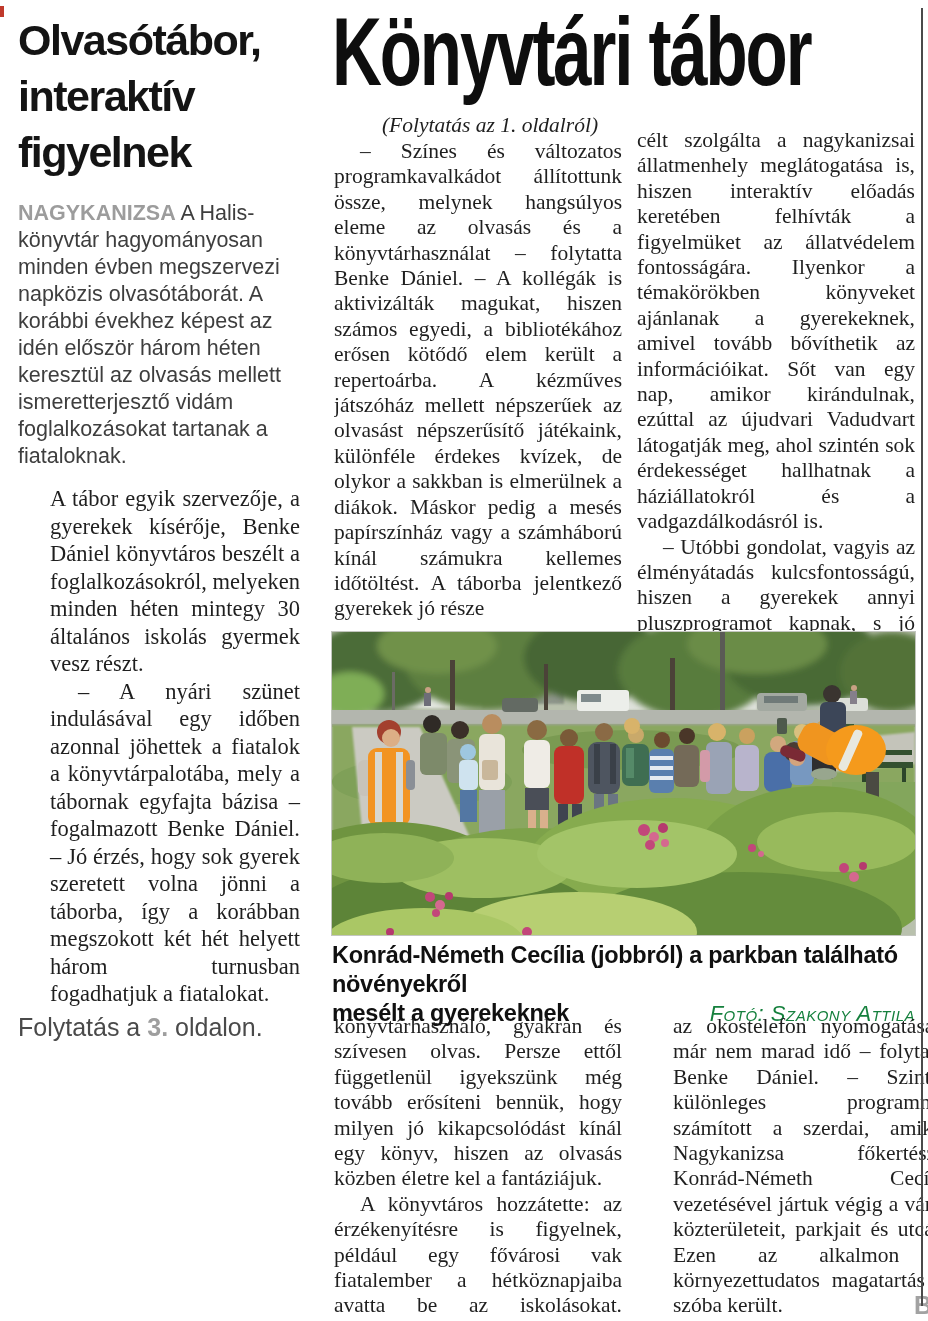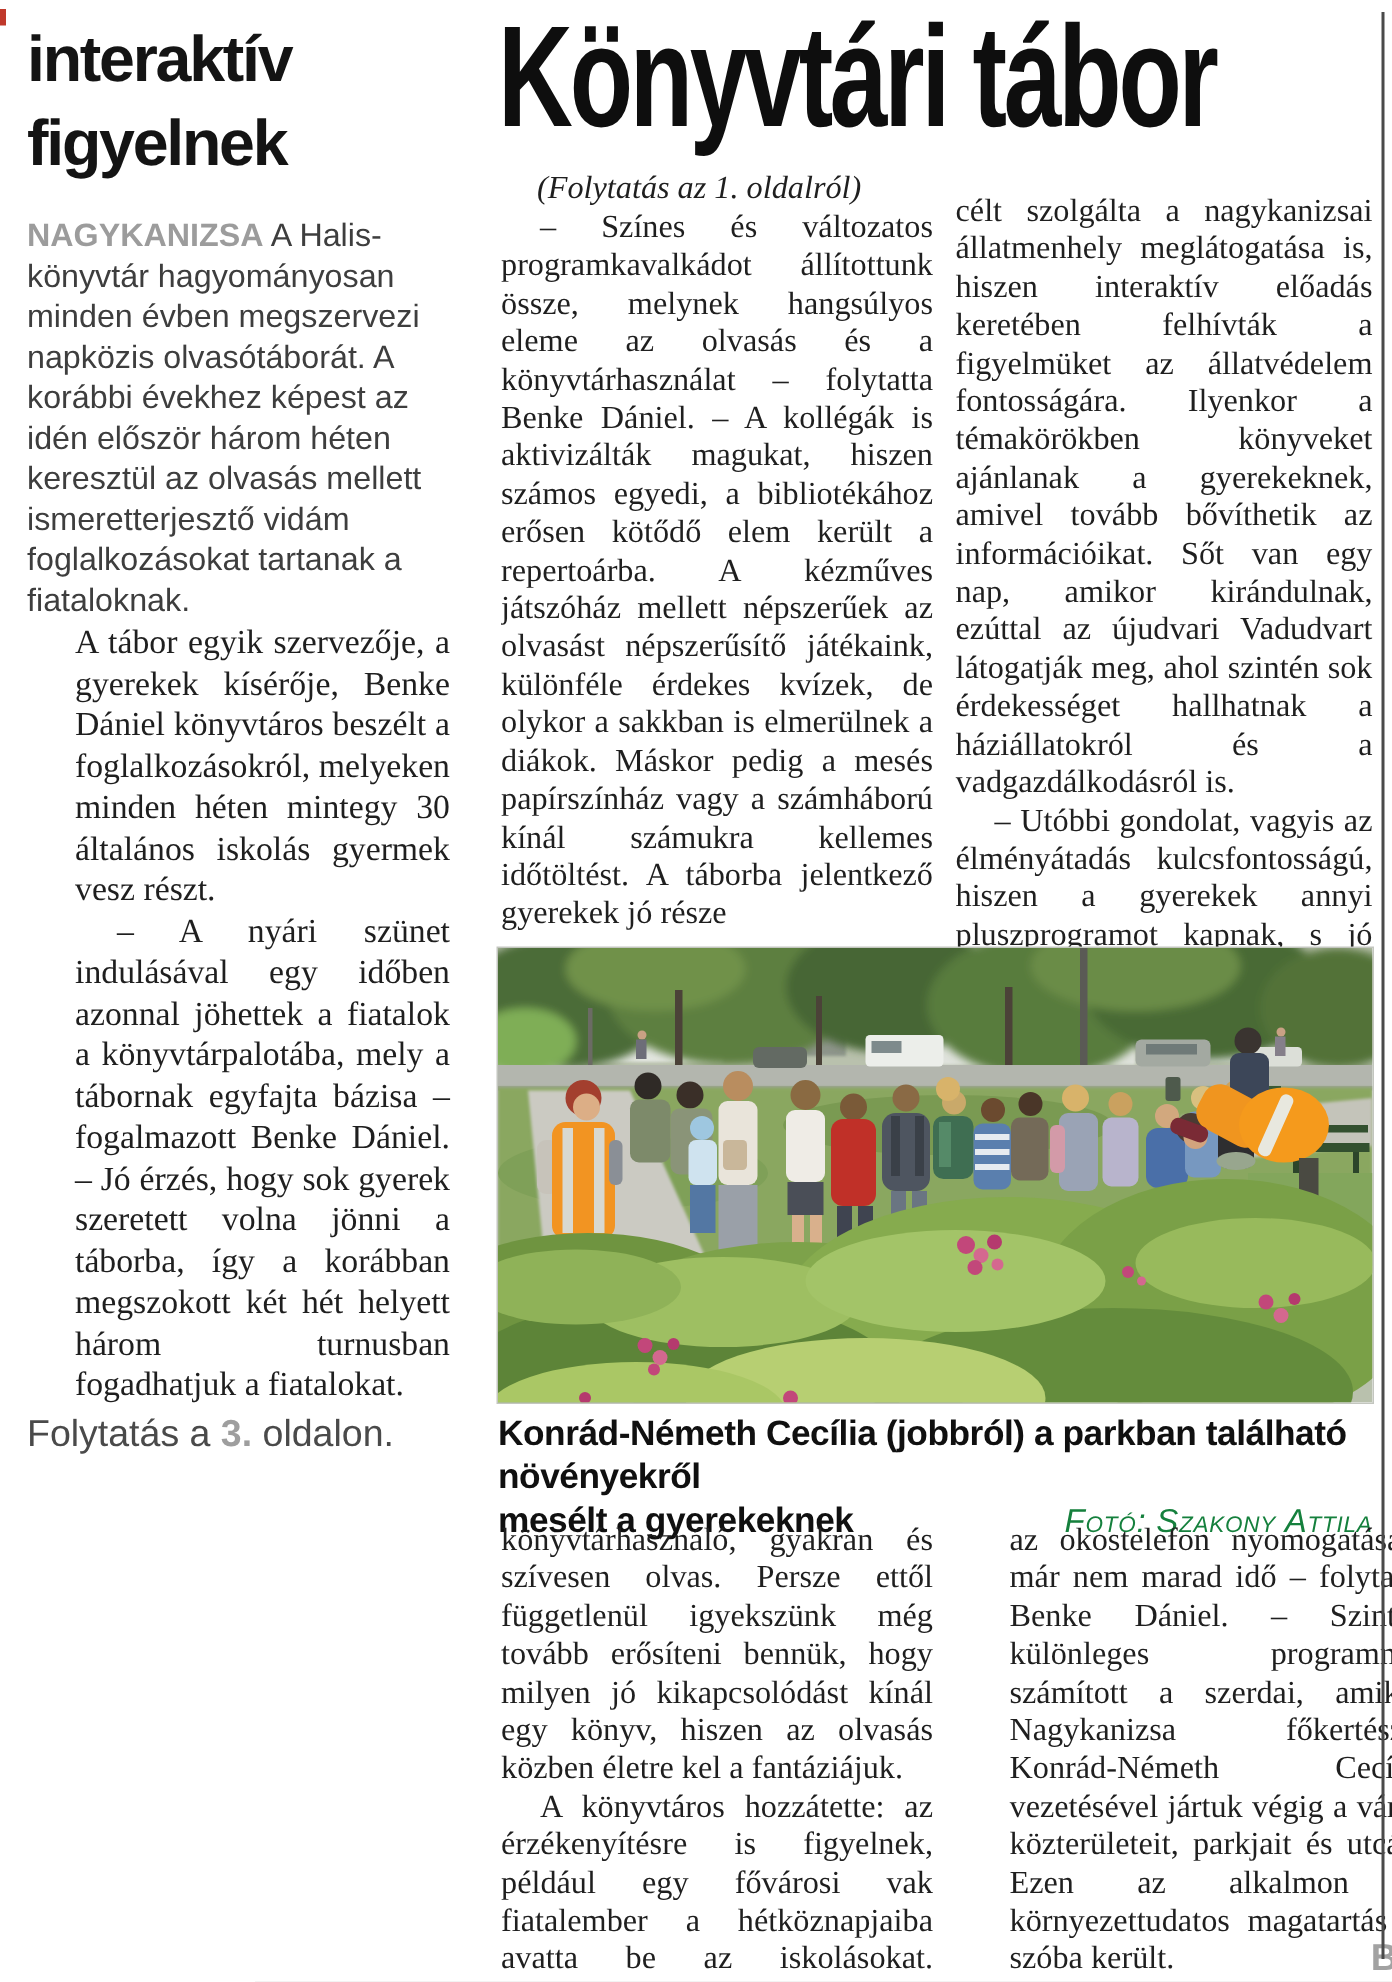--- a/index.html
+++ b/index.html
@@ -14,21 +14,21 @@
   
   .left-article{left:18px;top:12px;width:282px;}
   .left-head{
     font-family:"Liberation Sans", sans-serif;font-weight:bold;
     font-size:43px;line-height:56px;letter-spacing:-1.5px;color:#141414;
     margin:0 0 20px 0;
   }
   .lead{
     font-family:"Liberation Sans", sans-serif;
     font-size:21.5px;line-height:27px;color:#3e3e3e;text-align:left;
-    margin-bottom:0;
+    margin-bottom:15px;
   }
   .loc-tag{font-weight:bold;color:#9c9c9c;}
   .left-body{font-size:22.5px;line-height:27.5px;text-align:justify;color:#1f1f1f;margin-left:32px;}
   .left-body p.ind{text-indent:28px;}
   .continuation{
     font-family:"Liberation Sans", sans-serif;font-size:25px;line-height:30px;
     color:#4a4a4a;text-align:left;margin-top:4px;
   }
   .continuation .pageno{font-weight:bold;color:#9e9e9e;}
   
@@ -41,21 +41,21 @@
   
   .news-col{
     font-size:21.5px;line-height:25.4px;text-align:justify;color:#1f1f1f;
     overflow:hidden;
   }
   .news-col p.ind{text-indent:26px;}
   .col1{left:334px;top:112px;width:288px;height:514px;}
   .col2{left:637px;top:128px;width:278px;height:514px;}
   .col3{left:334px;top:1014px;width:288px;height:304px;}
   .col4{left:673px;top:1014px;width:278px;height:304px;}
-  .continued-from{font-style:italic;text-indent:24px;text-align:left;line-height:27px;}
+  .continued-from{font-style:italic;text-indent:24px;text-align:center;line-height:27px;}
   .sig{
     float:right;font-family:"Liberation Sans", sans-serif;font-weight:bold;
     font-size:25px;line-height:25.4px;color:#a2a2a2;letter-spacing:0.5px;
   }
   
   .photo{left:332px;top:632px;width:583px;height:303px;outline:1px solid #c3c6bf;}
   .photo svg{display:block;width:100%;height:100%;}
   .caption{left:332px;top:941px;width:583px;}
   .cap-line{
     font-family:"Liberation Sans", sans-serif;font-weight:bold;
@@ -72,20 +72,21 @@
 </style>
 </head>
 <body>
 
 <div class="page">
 
   <div class="abs red-mark"></div>
 
   <div class="abs left-article">
     <h1 class="left-head">
+      <div>Olvasótábor,</div>
       <div>interaktív</div>
       <div>figyelnek</div>
     </h1>
     <p class="lead"><span class="loc-tag">NAGYKANIZSA</span><span> A Halis-könyvtár hagyományosan minden évben megszervezi napközis olvasótáborát. A korábbi évekhez képest az idén először három héten keresztül az olvasás mellett ismeretterjesztő vidám foglalkozásokat tartanak a fiataloknak.</span></p>
     <div class="left-body">
       <p>A tábor egyik szervezője, a gyerekek kísérője, Benke Dániel könyvtáros beszélt a foglalkozásokról, melyeken minden héten mintegy 30 általános iskolás gyermek vesz részt.</p>
       <p class="ind">– A nyári szünet indulásával egy időben azonnal jöhettek a fiatalok a könyvtárpalotába, mely a tábornak egyfajta bázisa – fogalmazott Benke Dániel. – Jó érzés, hogy sok gyerek szeretett volna jönni a táborba, így a korábban megszokott két hét helyett három turnusban fogadhatjuk a fiatalokat.</p>
     </div>
     <div class="continuation"><span>Folytatás a </span><span class="pageno">3.</span><span> oldalon.</span></div>
   </div>

